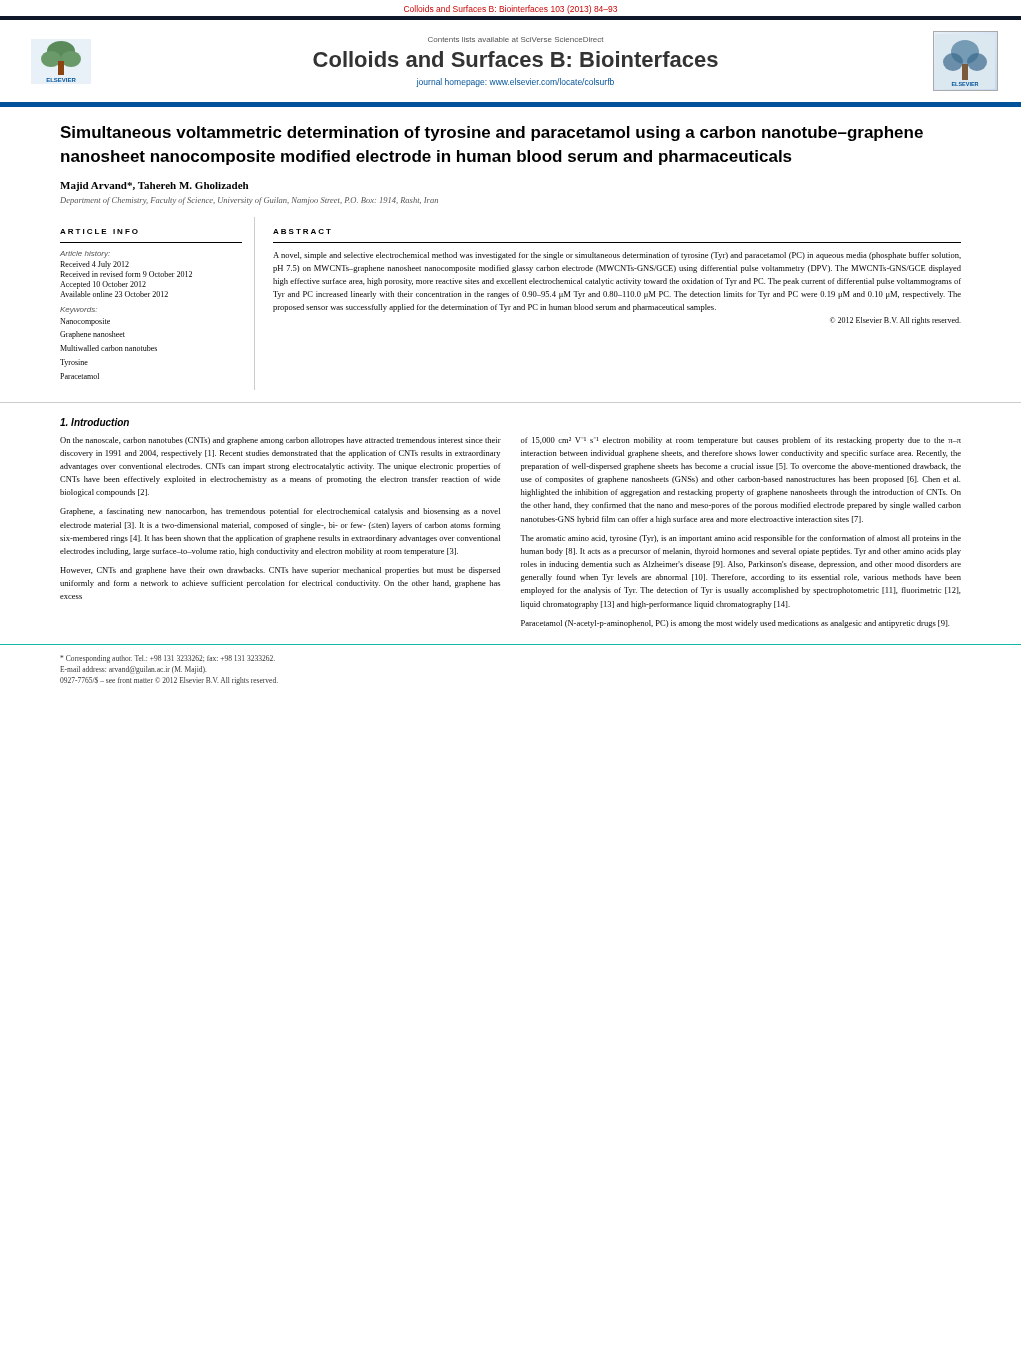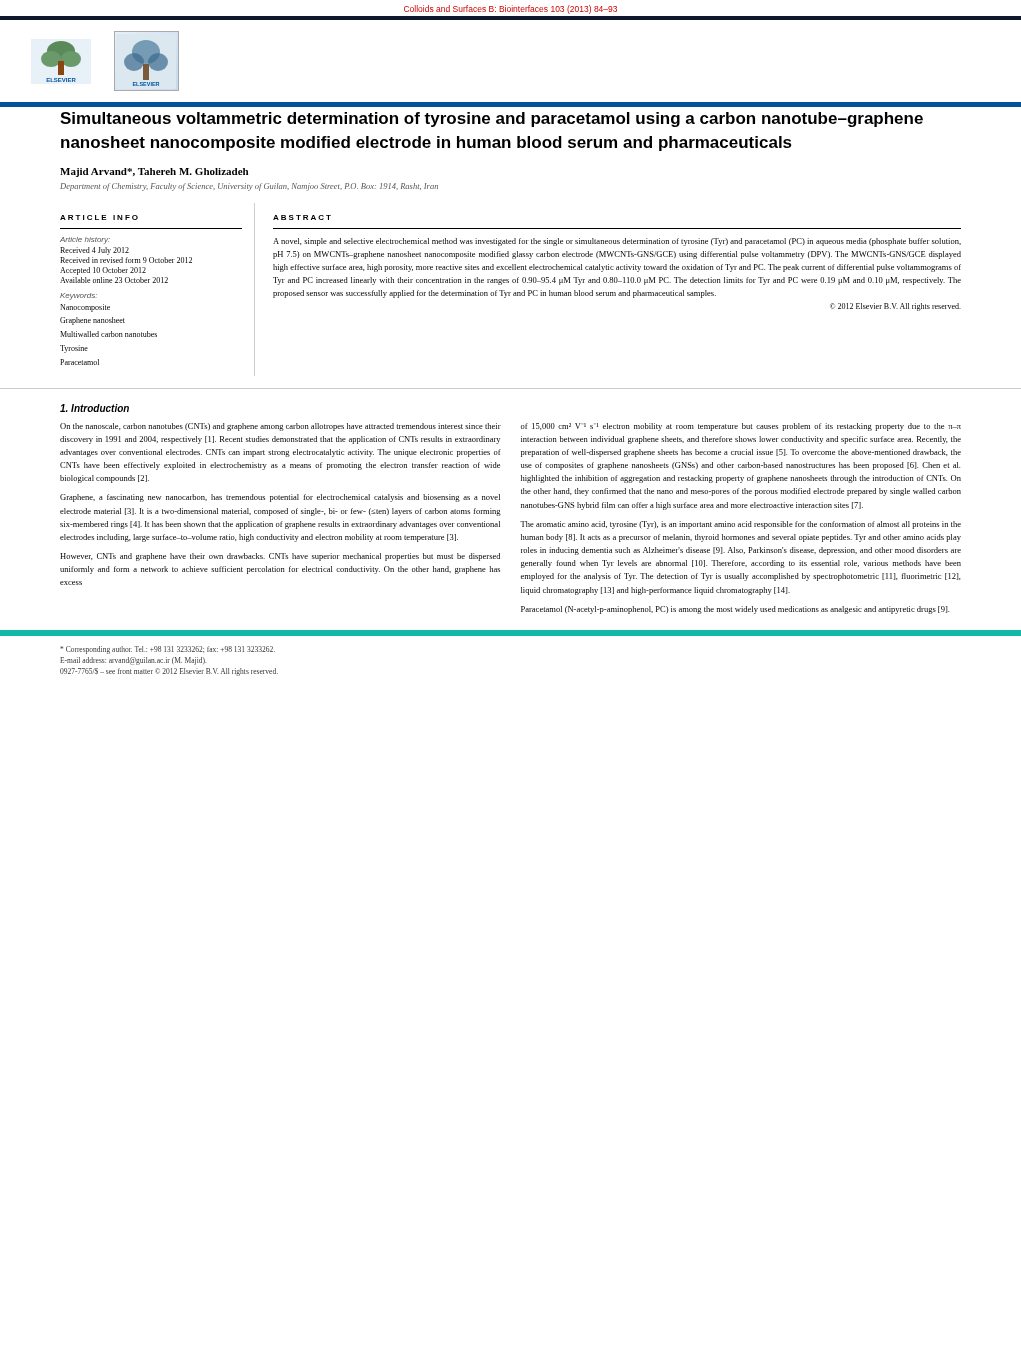--- a/index.html
+++ b/index.html
@@ -90,21 +90,21 @@
 
     
     .blue-divider {
       height: 3px;
       background: #00539b;
       margin: 0;
     }
 
     
     .article-section {
-      padding: 0 60px 0 60px;
+      padding: 14px 60px 0 60px;
     }
     .article-title {
       font-size: 17px;
       font-weight: bold;
       color: #000;
       font-family: Arial, sans-serif;
       line-height: 1.4;
       margin-bottom: 10px;
     }
     .article-authors {
@@ -215,21 +215,21 @@
       text-align: justify;
       color: #000;
     }
     .body-text p {
       margin-bottom: 6px;
     }
 
     
     .footnote-section {
       padding: 8px 35px 4px 60px;
-      border-top: 6px solid #14b8a6;
+      border-top: 1px solid #14b8a6;
       margin-top: 8px;
     }
     .footnote-text {
       font-size: 7.5px;
       color: #333;
       line-height: 1.5;
     }
     .doi-line {
       font-size: 7.5px;
       color: #00539b;
@@ -263,20 +263,30 @@
         <rect x="0" y="0" width="60" height="45" fill="#e8f0f8"></rect>
         <ellipse cx="30" cy="12" rx="14" ry="10" fill="#5a8a5a"></ellipse>
         <ellipse cx="20" cy="20" rx="10" ry="8" fill="#6a9a6a"></ellipse>
         <ellipse cx="40" cy="20" rx="10" ry="8" fill="#6a9a6a"></ellipse>
         <rect x="27" y="22" width="6" height="14" fill="#8B4513"></rect>
         <text x="30" y="43" font-size="6" font-family="Arial" font-weight="bold" fill="#00539b" text-anchor="middle">ELSEVIER</text>
       </svg>
     </div>
   </div>
 
+  <div class="journal-center">
+    <div class="sciverse-line">
+      <span>Contents lists available at SciVerse ScienceDirect</span>
+    </div>
+    <div class="journal-title-main">Colloids and Surfaces B: Biointerfaces</div>
+    <div class="journal-homepage">
+      <span>journal homepage:</span>
+      <span style="color:#00539b;">www.elsevier.com/locate/colsurfb</span>
+    </div>
+  </div>
 
   <div class="journal-logo-right">
     <div class="logo-right-box">
       <svg width="60" height="55" viewBox="0 0 60 55">
         <rect x="0" y="0" width="60" height="55" fill="#dce8f0" rx="2"></rect>
         <ellipse cx="30" cy="18" rx="14" ry="12" fill="#4a7a9b" opacity="0.7"></ellipse>
         <ellipse cx="18" cy="28" rx="10" ry="9" fill="#3a6a8b" opacity="0.7"></ellipse>
         <ellipse cx="42" cy="28" rx="10" ry="9" fill="#3a6a8b" opacity="0.7"></ellipse>
         <rect x="27" y="30" width="6" height="16" fill="#7a5a3a"></rect>
         <text x="30" y="52" font-size="5.5" font-family="Arial" font-weight="bold" fill="#00539b" text-anchor="middle">ELSEVIER</text>

